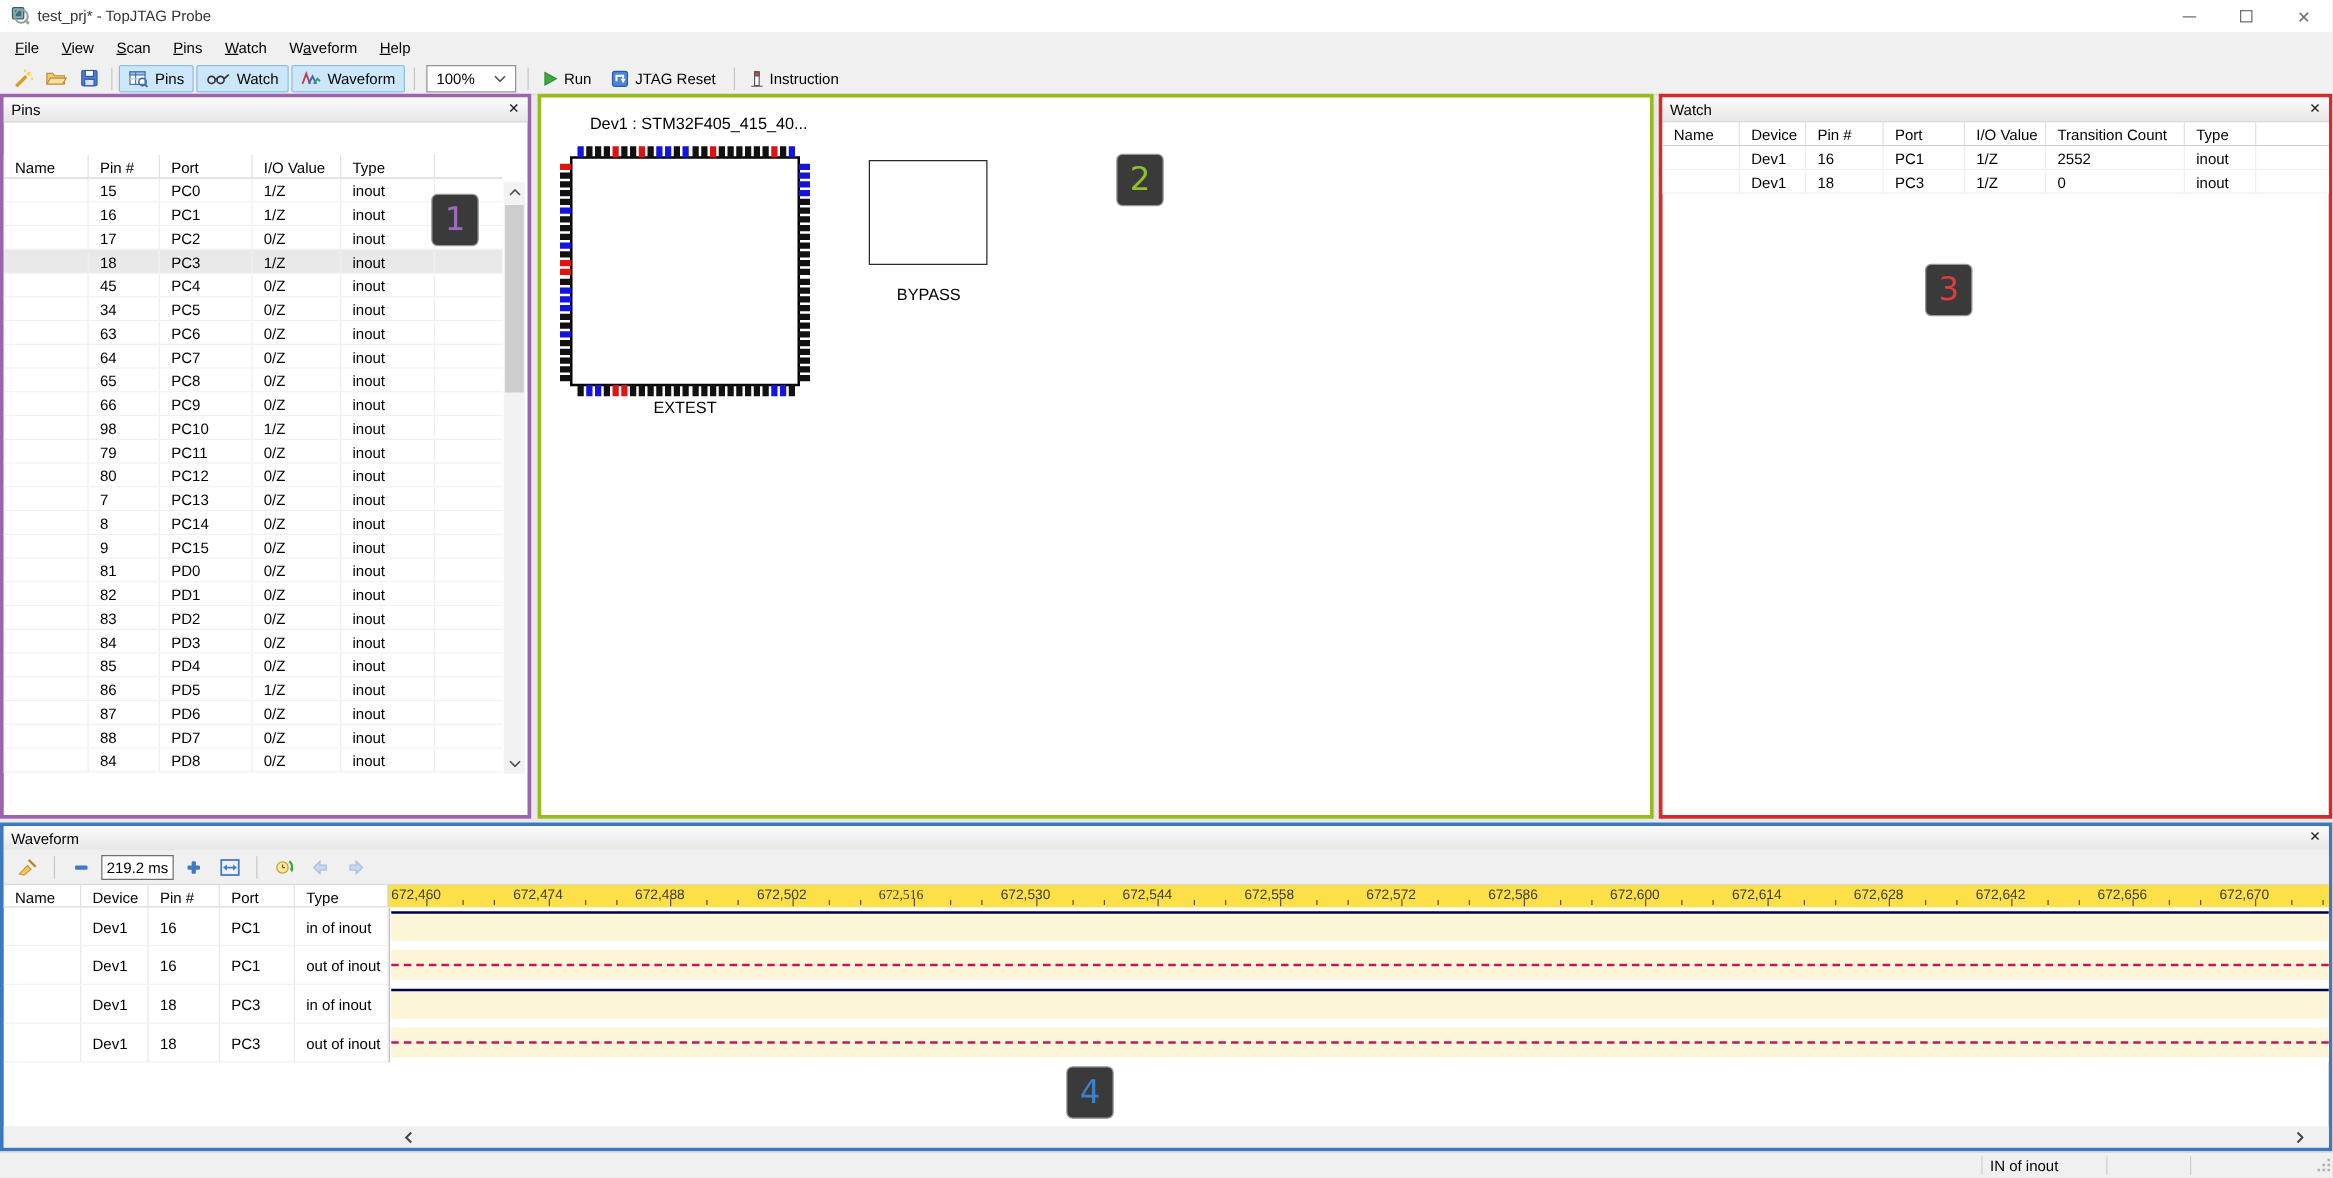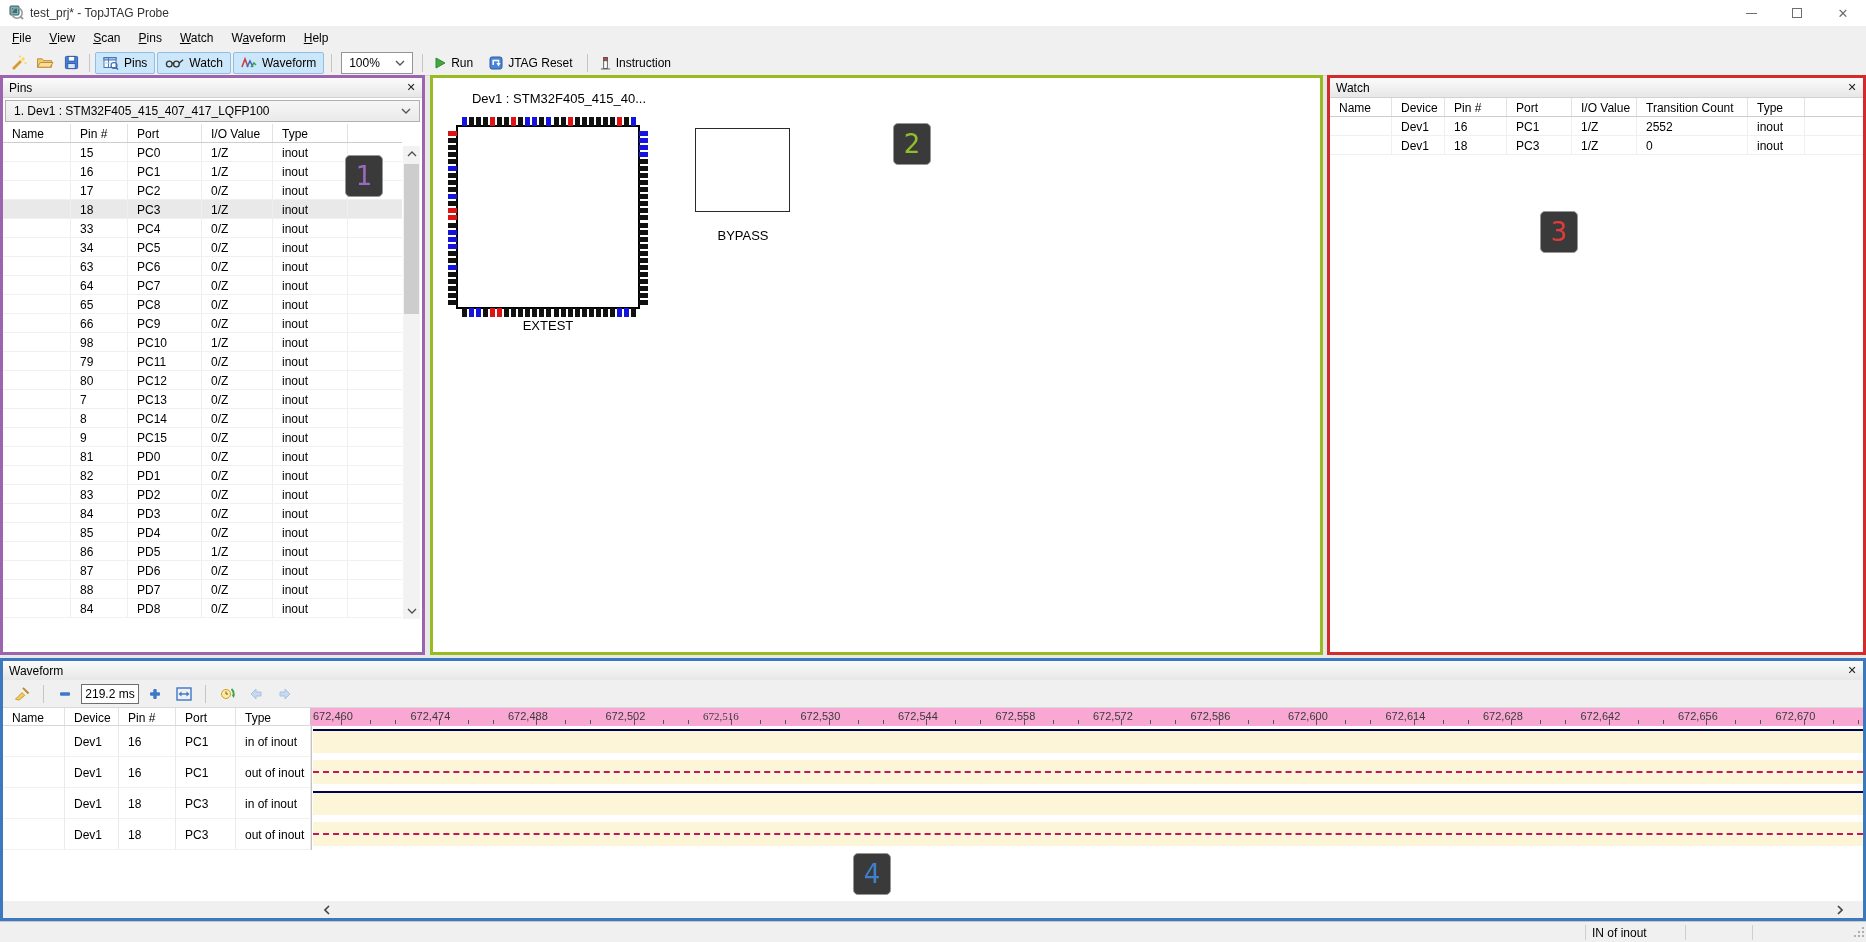--- a/index.html
+++ b/index.html
@@ -82,21 +82,21 @@
   .wh0{width:62px;} .wh1{width:53px;} .wh2{width:62px;} .wh3{width:65px;} .wh4{width:65px;} .wh5{width:111px;} .wh6{width:57px;} .whf{flex:1;border-right:none;}
 
   
   .wf-toolbar { position:absolute; top:19px; left:0; right:0; height:28px; background:#F0F0F0;
                 border-bottom:1px solid #DADADA; display:flex; align-items:center; padding-left:6px; gap:3px; }
   .time-field { width:58px; height:20px; background:#FFF; border:1px solid #6E6E6E; text-align:center;
                 font:inherit; padding:0; }
   .wf-header { position:absolute; top:47px; left:0; width:308px; height:18px; display:flex;
                border-bottom:1px solid #D8D8D8; background:#FFF; }
   .wv0{width:62px;} .wv1{width:54px;} .wv2{width:57px;} .wv3{width:60px;} .wv4{width:75px;border-right:1px solid #C2C2C2;}
-  .ruler { position:absolute; top:47px; left:308px; right:0; height:18px; background:#f9a8d4; }
+  .ruler { position:absolute; top:47px; left:308px; right:0; height:18px; background:#fde047; }
   .ruler-label { position:absolute; top:2px; font-size:11px; color:#3A3A3A; white-space:nowrap; }
   .tick { position:absolute; width:1px; background:#555; }
   .tick.major { bottom:1px; height:6px; }
   .tick.minor { bottom:2px; height:4px; }
   .wf-rows { position:absolute; top:65px; left:0; right:0; }
   .wrow { position:relative; height:31px; display:flex; }
   .wrow .cell { height:31px; padding-top:9px; border-right:1px solid #EAEAEA; border-bottom:1px solid #F1F1F1; }
   .lane { position:absolute; left:308px; right:0; top:0; height:31px; border-left:1px solid #C2C2C2; background:#FFF; }
   .band { position:absolute; left:1px; right:0; top:3px; height:24px; }
   .line-high { position:absolute; left:0; right:0; top:0; height:2px; }
@@ -234,26 +234,20 @@
       </svg>
     <span>Instruction</span>
   </div>
 </div>
 
 <div class="panel pins-panel" id="pins-panel" style="border-color: rgb(155, 100, 173);">
   <div class="panel-title">
     <span>Pins</span>
     <span class="panel-close">✕</span>
   </div>
-  <div class="device-combo">
-    <span>1.  Dev1 : STM32F405_415_407_417_LQFP100</span>
-    <svg viewBox="0 0 10 6" width="10" height="6">
-        <polyline points="1,1 5,5 9,1" fill="none" stroke="#555" stroke-width="1.4"></polyline>
-      </svg>
-  </div>
   <div class="t-header pins-header" id="pins-header">
       <div class="hcell pc0">Name</div>
       <div class="hcell pc1">Pin #</div>
       <div class="hcell pc2">Port</div>
       <div class="hcell pc3">I/O Value</div>
       <div class="hcell pc4">Type</div>
       <div class="hcell pcf"></div>
     </div>
   <div class="pins-rows" id="pins-rows">
       <div class="trow">
@@ -283,21 +277,21 @@
       <div class="trow sel">
         <div class="cell pc0"></div>
         <div class="cell pc1">18</div>
         <div class="cell pc2">PC3</div>
         <div class="cell pc3">1/Z</div>
         <div class="cell pc4">inout</div>
         <div class="cell pcf"></div>
       </div>
       <div class="trow">
         <div class="cell pc0"></div>
-        <div class="cell pc1">33</div>
+        <div class="cell pc1">45</div>
         <div class="cell pc2">PC4</div>
         <div class="cell pc3">0/Z</div>
         <div class="cell pc4">inout</div>
         <div class="cell pcf"></div>
       </div>
       <div class="trow">
         <div class="cell pc0"></div>
         <div class="cell pc1">34</div>
         <div class="cell pc2">PC5</div>
         <div class="cell pc3">0/Z</div>

